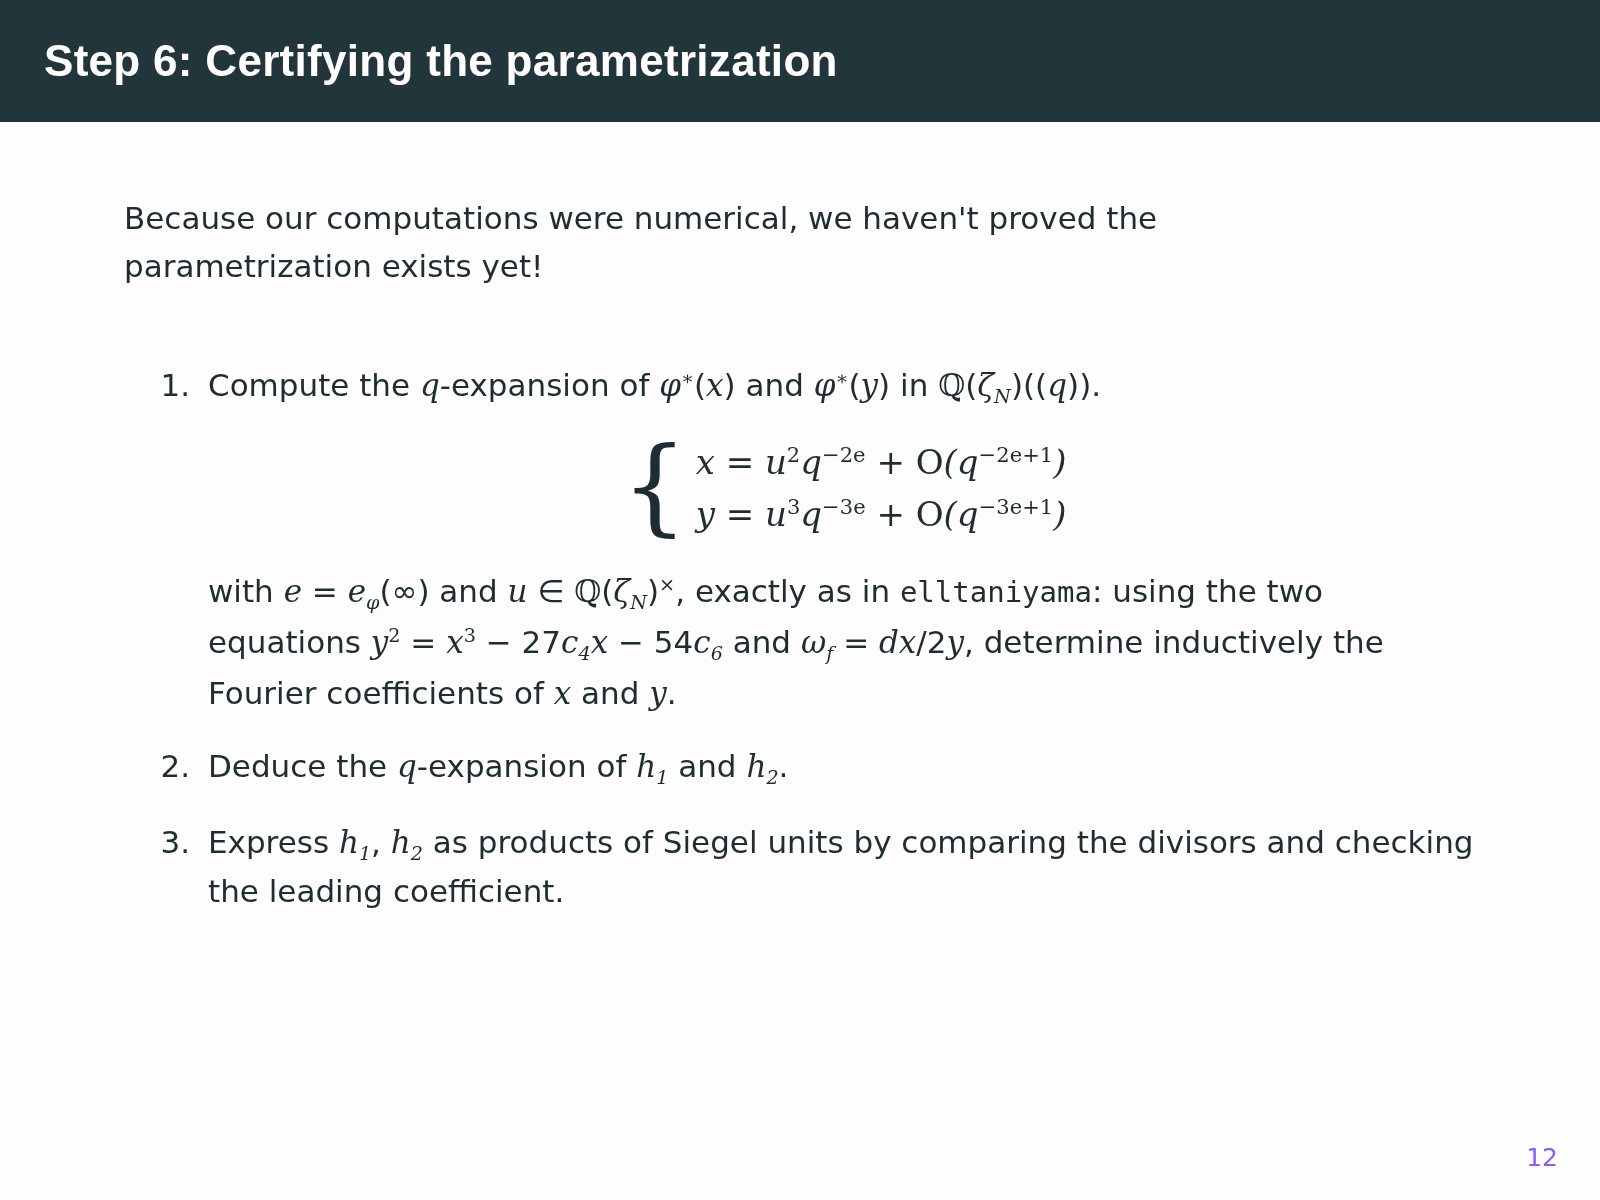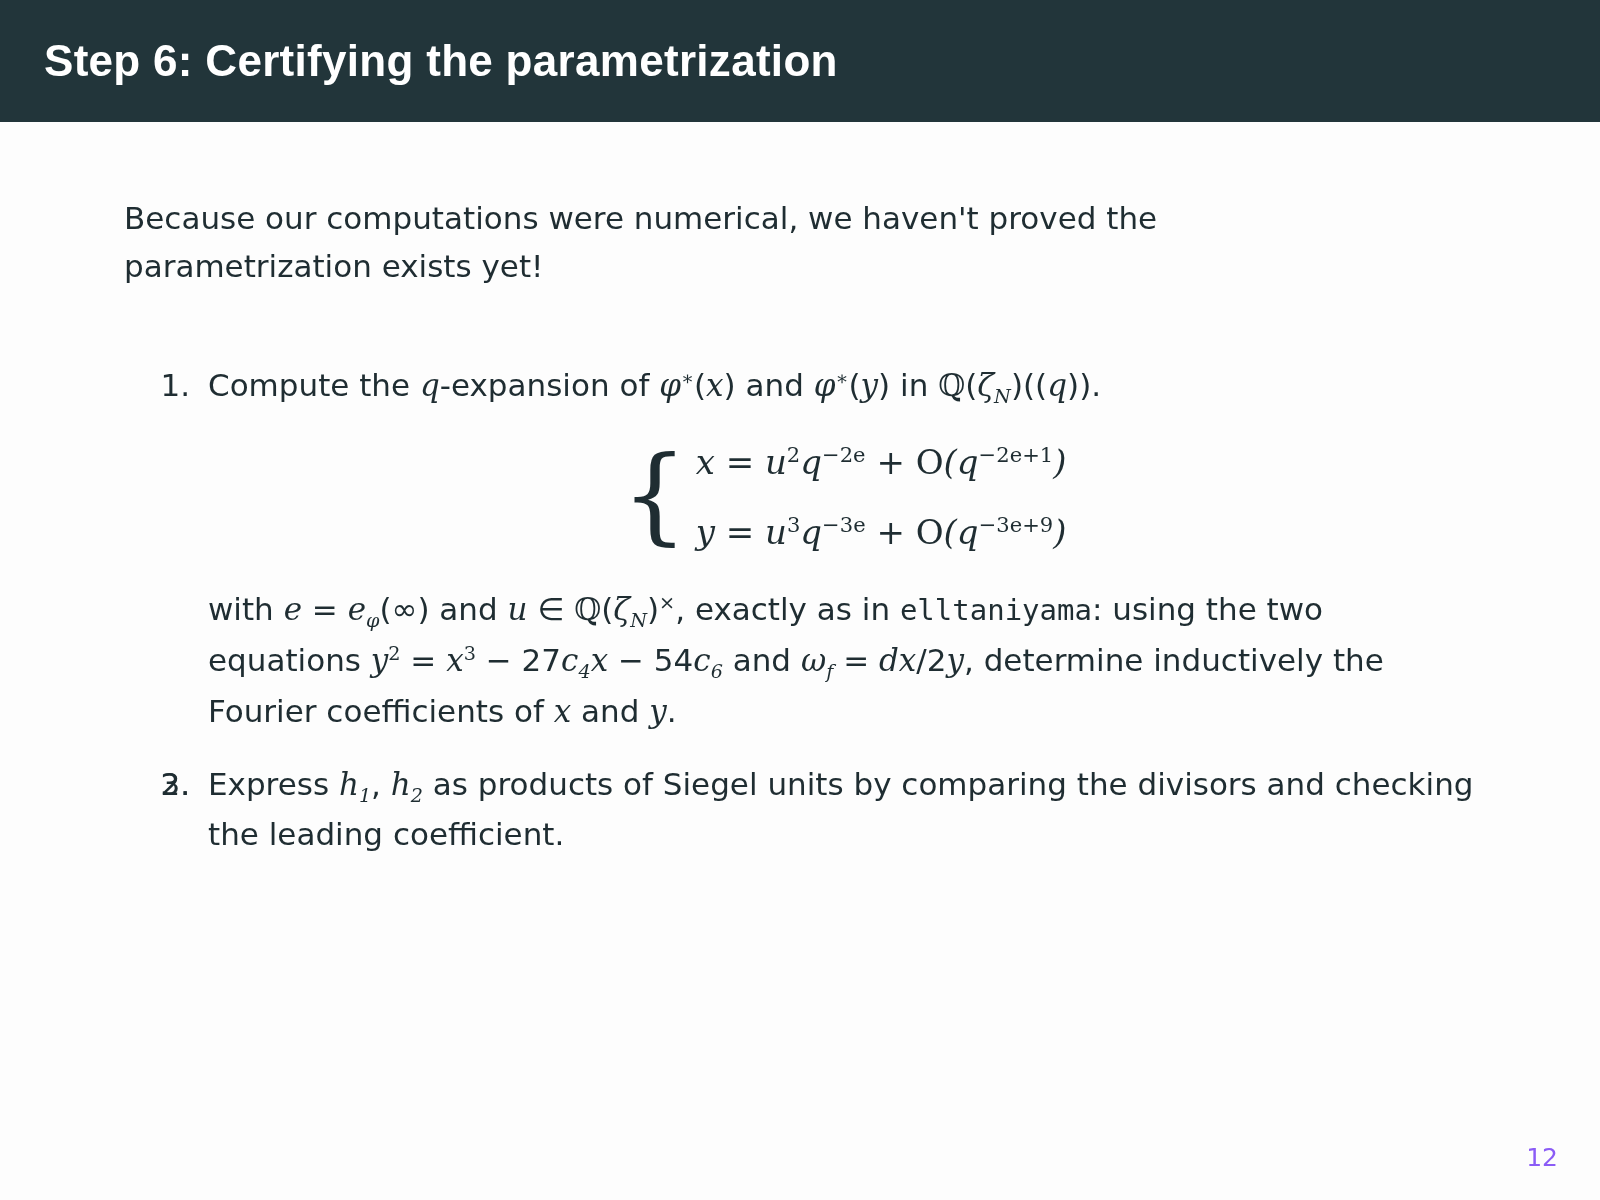--- a/index.html
+++ b/index.html
@@ -94,21 +94,20 @@
     font-size: 104px;
     line-height: 0.82;
     font-family: "DejaVu Serif", serif;
     font-weight: 300;
     position: relative;
     top: -2px;
   }
   .caselines {
     display: flex;
     flex-direction: column;
-    gap: 18px;
     text-align: left;
   }
   .mathline {
     font-family: "DejaVu Serif", serif;
     font-style: italic;
     white-space: nowrap;
   }
   .upr { font-style: normal; }
   .sub-para {
     line-height: 1.56;
@@ -155,32 +154,33 @@
 
       <li>
         <span class="num">1.</span>
         <span>Compute the <i class="m">q</i>-expansion of <i class="m">φ</i><sup class="upr">∗</sup>(<i class="m">x</i>) and <i class="m">φ</i><sup class="upr">∗</sup>(<i class="m">y</i>) in <span class="up">ℚ</span>(<i class="m">ζ<sub>N</sub></i>)((<i class="m">q</i>)).</span>
 
         <div class="eqblock">
           <span class="cases">
             <span class="brace">{</span>
             <span class="caselines">
               <span class="mathline">x = u<sup class="upr">2</sup>q<sup class="upr">−2e</sup> + <span class="up">O</span>(q<sup class="upr">−2e+1</sup>)</span>
-              <span class="mathline">y = u<sup class="upr">3</sup>q<sup class="upr">−3e</sup> + <span class="up">O</span>(q<sup class="upr">−3e+9</sup>)</span>
+              <span class="mathline">y = u<sup class="upr">3</sup>q<sup class="upr">−3e</sup> + <span class="up">O</span>(q<sup class="upr">−3e+1</sup>)</span>
             </span>
           </span>
         </div>
 
         <div class="sub-para">
           with <i class="m">e</i> = <i class="m">e<sub>φ</sub></i>(∞) and <i class="m">u</i> ∈ <span class="up">ℚ</span>(<i class="m">ζ<sub>N</sub></i>)<sup class="upr">×</sup>, exactly as in <span class="mono">elltaniyama</span>: using the two equations <i class="m">y</i><sup class="upr">2</sup> = <i class="m">x</i><sup class="upr">3</sup> − 27<i class="m">c</i><sub>4</sub><i class="m">x</i> − 54<i class="m">c</i><sub>6</sub> and <i class="m">ω<sub>f</sub></i> = <i class="m">dx</i>/2<i class="m">y</i>, determine inductively the Fourier coefficients of <i class="m">x</i> and <i class="m">y</i>.
         </div>
       </li>
 
       <li>
         <span class="num">2.</span>
+        <span>Deduce the <i class="m">q</i>-expansion of <i class="m">h</i><sub>1</sub> and <i class="m">h</i><sub>2</sub>.</span>
       </li>
 
       <li>
         <span class="num">3.</span>
         <span>Express <i class="m">h</i><sub>1</sub>, <i class="m">h</i><sub>2</sub> as products of Siegel units by comparing the divisors and checking the leading coefficient.</span>
       </li>
 
     </ol>
 
     <div class="pagenum">12</div>

